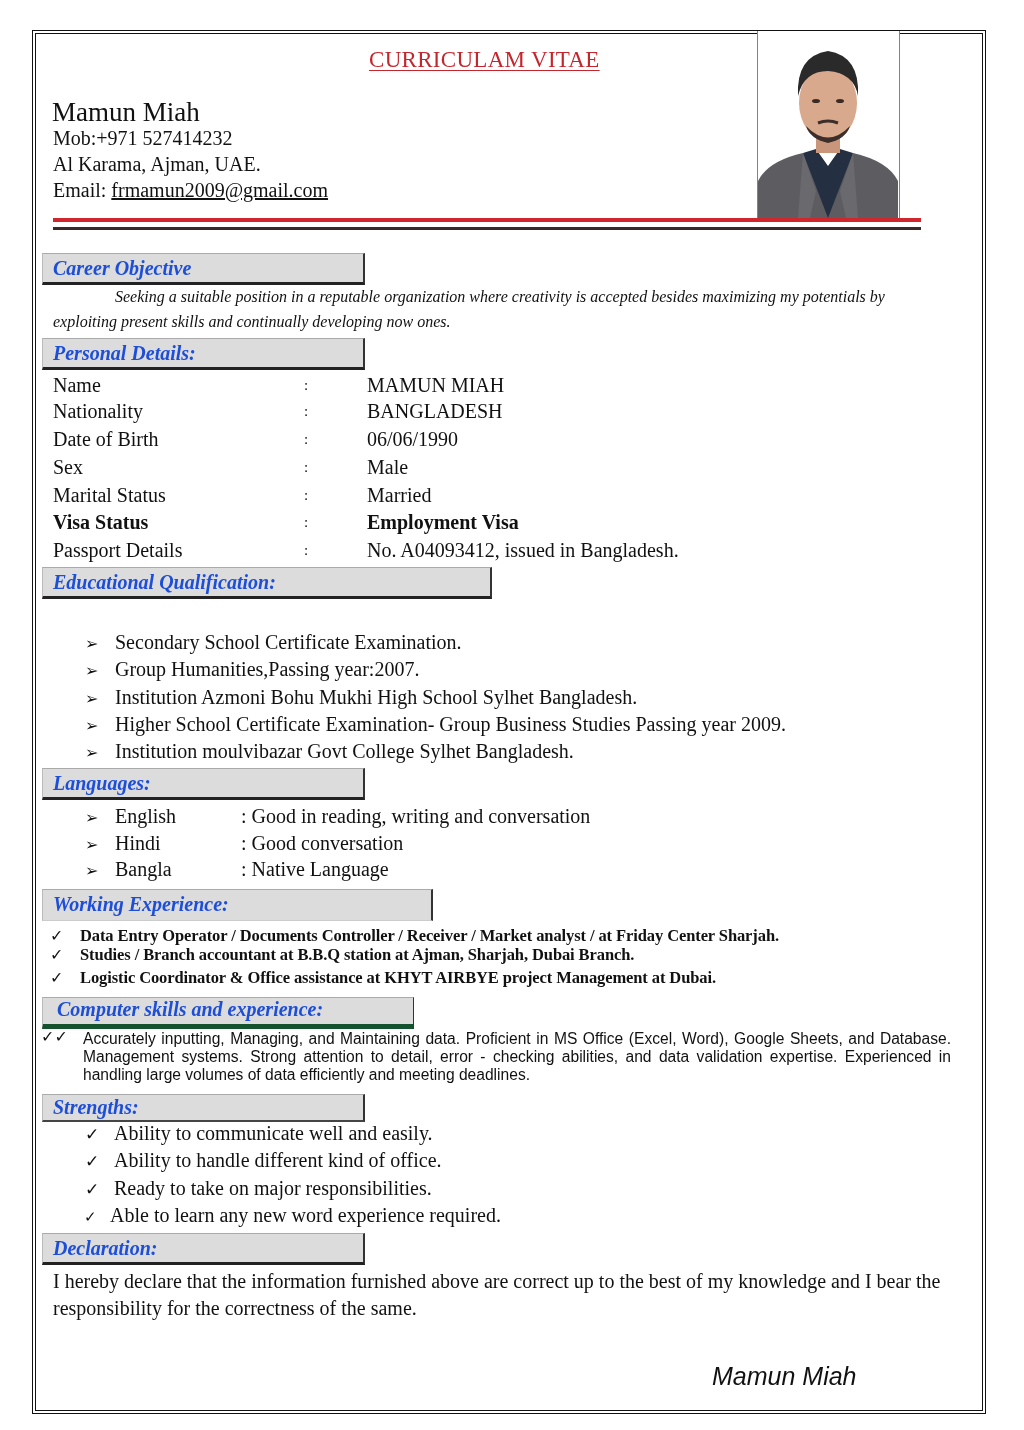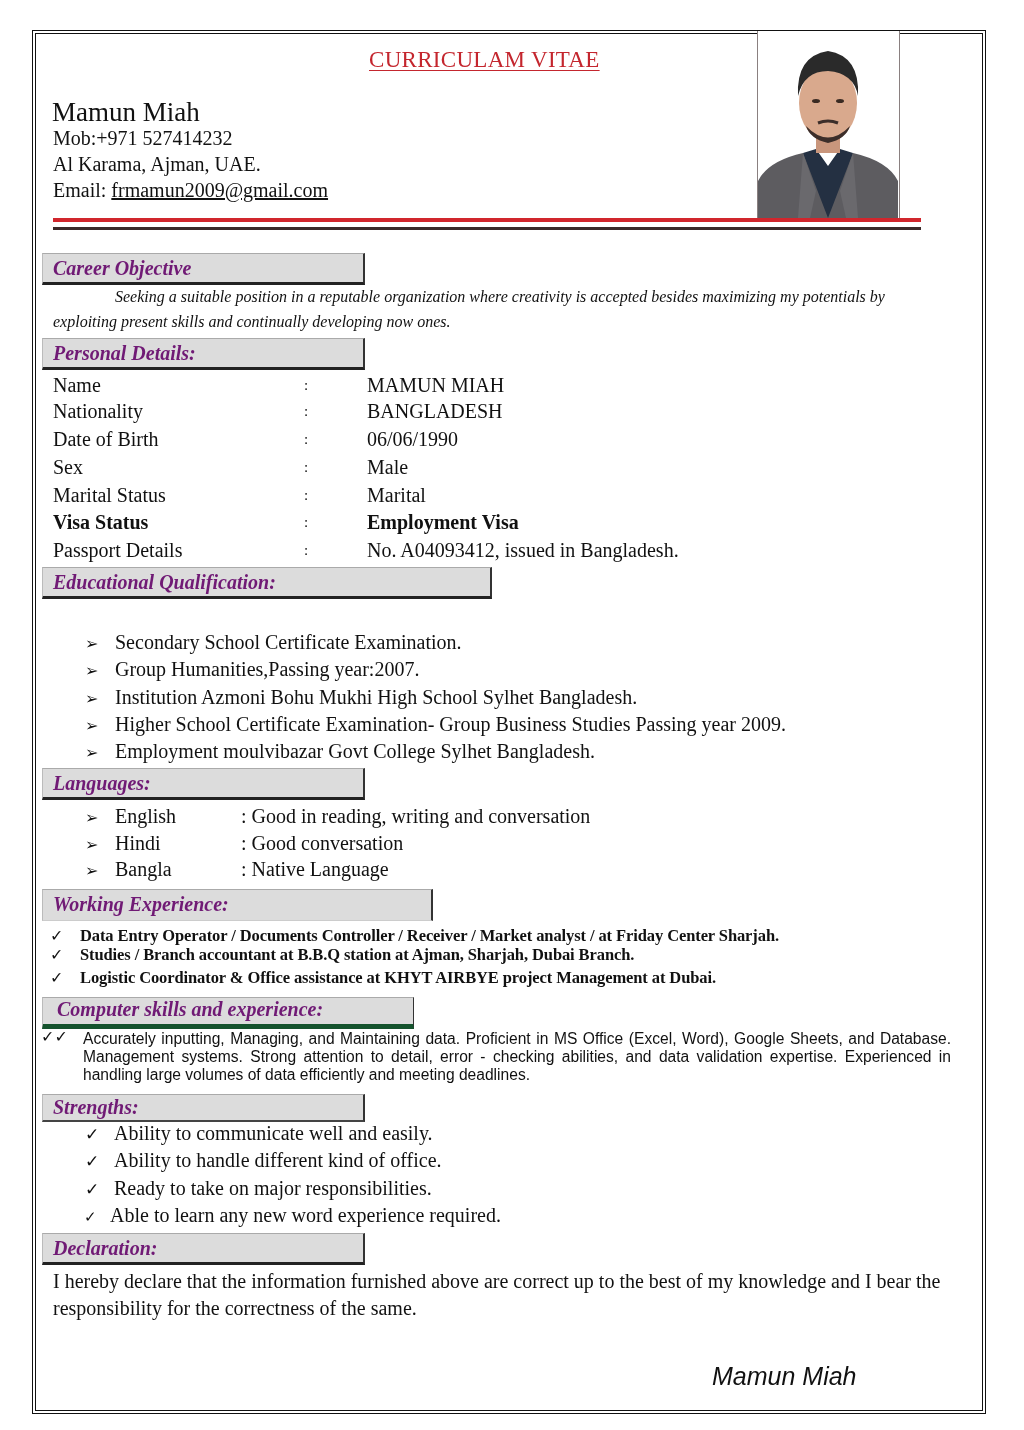--- a/index.html
+++ b/index.html
@@ -17,21 +17,21 @@
   .contact { left: 53px; font-size: 20px; }
   .contact a { color: #111; text-decoration: underline; }
   .photo { left: 757px; top: 31px; width: 143px; height: 187px; border-left: 1.5px solid #8a8080;
          border-right: 1.5px solid #8a8080; background: #fff; overflow: hidden; box-sizing: border-box; }
   .rule-red { left: 53px; top: 218px; width: 868px; height: 4px; background: #d1262d; }
   .rule-dark { left: 53px; top: 227px; width: 868px; height: 3px; background: #3a2a2a; }
   .sec-head { position: absolute; left: 42px; height: 32px; background: #dcdcdc;
          border-top: 1px solid #aaa; border-left: 1px solid #bbb;
          border-right: 2px solid #333; border-bottom: 3px solid #222; box-sizing: border-box; }
   .sec-head span { position: absolute; left: 10px; top: 3px; font-size: 20px; font-style: italic;
-         font-weight: bold; color: #701a75; }
+         font-weight: bold; color: #1d4ed8; }
   .objective { left: 53px; top: 284px; width: 860px; font-size: 16px; font-style: italic; line-height: 25px; }
   .objective .indent { display: inline-block; width: 62px; }
   .pd-row { position: absolute; left: 53px; height: 27px; font-size: 20px; width: 700px; }
   .pd-row .lbl { position: absolute; left: 0; }
   .pd-row .colon { position: absolute; left: 251px; font-size: 15px; top: 3px; }
   .pd-row .val { position: absolute; left: 314px; white-space: nowrap; }
   .pd-row.bold { font-weight: bold; }
   .bullet-item { position: absolute; left: 85px; font-size: 20px; white-space: nowrap; }
   .bullet-item .arrow { display: inline-block; width: 30px; font-size: 16px; }
   .lang-item { position: absolute; left: 85px; font-size: 20px; white-space: nowrap; }
@@ -106,41 +106,41 @@
   <span class="val">06/06/1990</span>
 </div>
 <div class="pd-row" style="top:456px">
   <span class="lbl">Sex</span>
   <span class="colon">:</span>
   <span class="val">Male</span>
 </div>
 <div class="pd-row" style="top:484px">
   <span class="lbl">Marital Status</span>
   <span class="colon">:</span>
-  <span class="val">Marital</span>
+  <span class="val">Married</span>
 </div>
 <div class="pd-row bold" style="top:511px">
   <span class="lbl">Visa Status</span>
   <span class="colon" style="font-weight:normal">:</span>
   <span class="val">Employment Visa</span>
 </div>
 <div class="pd-row" style="top:539px">
   <span class="lbl">Passport Details</span>
   <span class="colon">:</span>
   <span class="val">No. A04093412, issued in Bangladesh.</span>
 </div>
 
 <div class="sec-head" style="top:567px; width:450px">
   <span>Educational Qualification:</span>
 </div>
 <div class="bullet-item" style="top:631px"><span class="arrow">➢</span><span>Secondary School Certificate Examination.</span></div>
 <div class="bullet-item" style="top:658px"><span class="arrow">➢</span><span>Group Humanities,Passing year:2007.</span></div>
 <div class="bullet-item" style="top:686px"><span class="arrow">➢</span><span>Institution Azmoni Bohu Mukhi High School Sylhet Bangladesh.</span></div>
 <div class="bullet-item" style="top:713px"><span class="arrow">➢</span><span>Higher School Certificate Examination- Group Business Studies Passing year 2009.</span></div>
-<div class="bullet-item" style="top:740px"><span class="arrow">➢</span><span>Employment moulvibazar Govt College Sylhet Bangladesh.</span></div>
+<div class="bullet-item" style="top:740px"><span class="arrow">➢</span><span>Institution moulvibazar Govt College Sylhet Bangladesh.</span></div>
 
 <div class="sec-head" style="top:768px; width:323px">
   <span>Languages:</span>
 </div>
 <div class="lang-item" style="top:805px"><span class="arrow">➢</span><span class="lname">English</span><span>: Good in reading, writing and conversation</span></div>
 <div class="lang-item" style="top:832px"><span class="arrow">➢</span><span class="lname">Hindi</span><span>: Good conversation</span></div>
 <div class="lang-item" style="top:858px"><span class="arrow">➢</span><span class="lname">Bangla</span><span>: Native Language</span></div>
 
 <div class="sec-head" style="top:889px; width:391px; border-bottom:1px solid #ccc">
   <span>Working Experience:</span>

